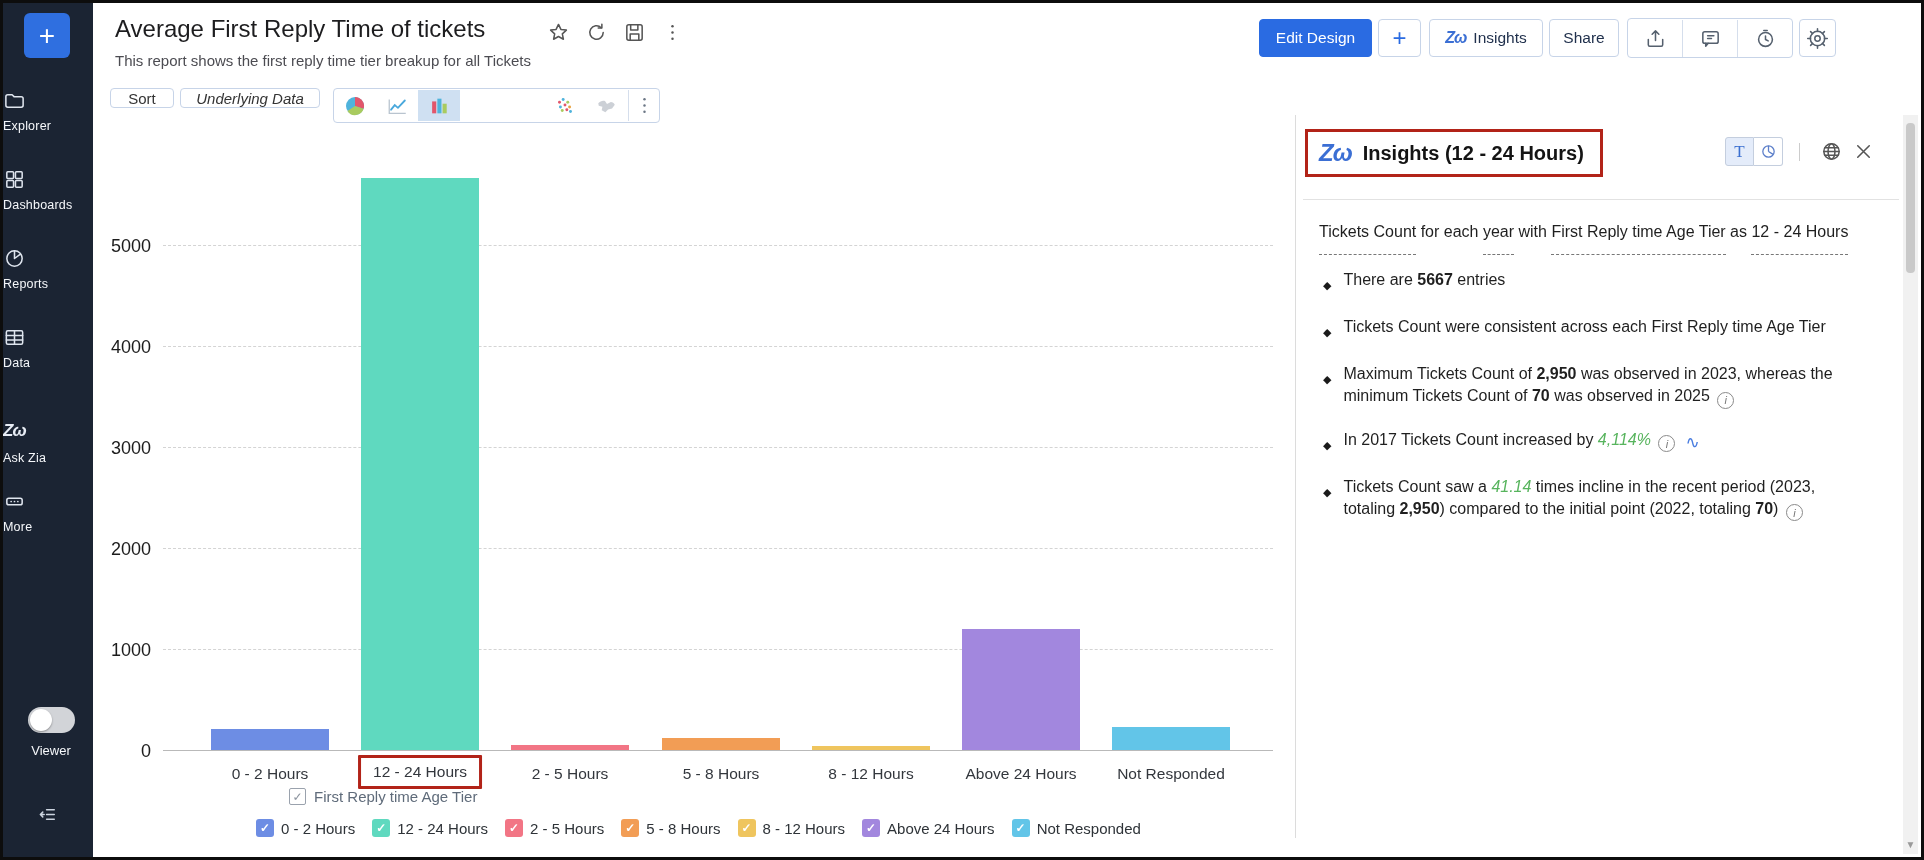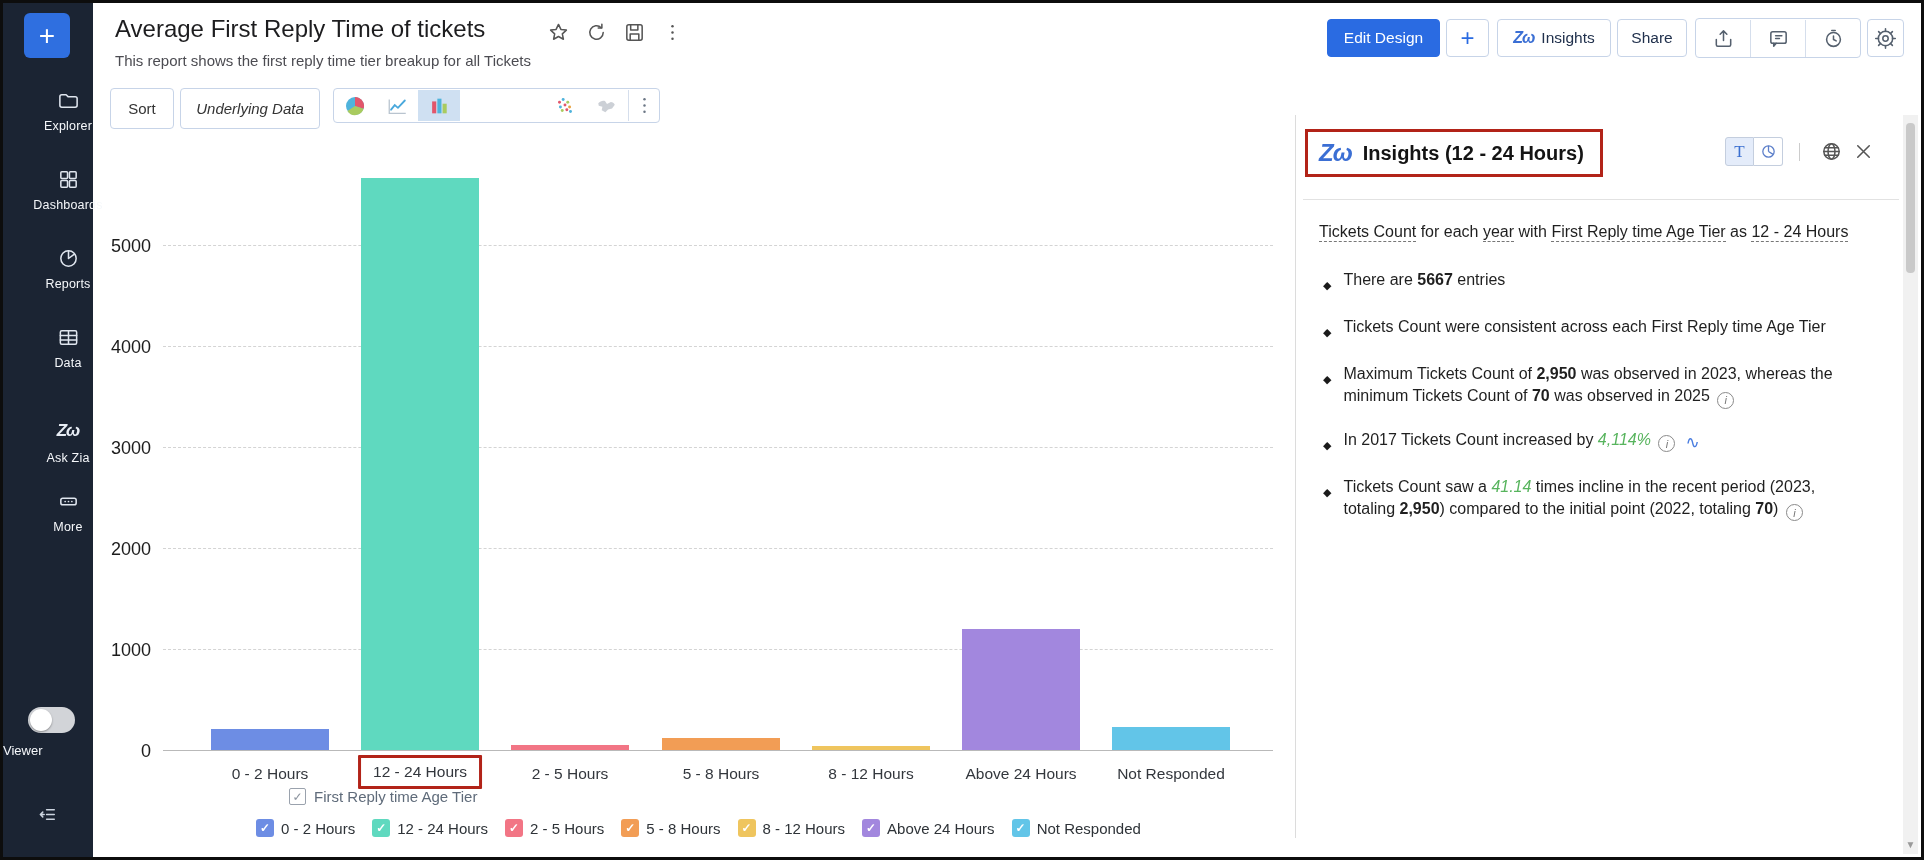--- a/index.html
+++ b/index.html
@@ -2,50 +2,50 @@
 <html><head>
 <meta charset="utf-8">
 <style>
   html,body{margin:0;padding:0;background:#fff;}
   body{width:1924px;height:860px;position:relative;font-family:"Liberation Sans",sans-serif;-webkit-font-smoothing:antialiased;}
   .window{position:absolute;inset:0;border:3px solid #0d0d0d;box-sizing:border-box;background:#fff;overflow:hidden;}
 
   
   .sidebar{position:absolute;left:0;top:0;bottom:0;width:90px;background:#1b2433;}
   .plus-btn{position:absolute;left:21px;top:10px;width:46px;height:45px;background:#2f6fe0;border-radius:6px;color:#fff;font-size:28px;display:flex;align-items:center;justify-content:center;cursor:pointer;}
-  .sb-item{position:absolute;left:0;width:90px;text-align:center;color:#e8edf5;cursor:pointer;margin-left:20px;}
+  .sb-item{position:absolute;left:0;width:90px;text-align:left;color:#e8edf5;cursor:pointer;}
   .sb-item .ic{display:block;height:26px;color:#dfe5ee;}
   .sb-item .lbl{display:block;font-size:12.5px;color:#f6f8fb;margin-top:4px;letter-spacing:.2px;}
   .zia-glyph{font-style:italic;font-weight:bold;font-size:17px;color:inherit;letter-spacing:-1px;}
   .sb-zia .zia-glyph{color:#e8edf5;}
-  .viewer-wrap{position:absolute;left:0;width:96px;top:704px;text-align:left;}
+  .viewer-wrap{position:absolute;left:0;width:96px;top:704px;text-align:center;}
   .toggle{width:47px;height:26px;border-radius:13px;background:#d2d4d8;position:relative;margin:0 auto;cursor:pointer;}
   .toggle .knob{position:absolute;left:2px;top:2px;width:22px;height:22px;border-radius:50%;background:#fff;box-shadow:0 1px 2px rgba(0,0,0,.35);}
   .viewer-wrap .lbl{display:block;font-size:13px;color:#f6f8fb;margin-top:10px;}
   .collapse{position:absolute;left:0;width:90px;top:800px;text-align:center;color:#ccd4e0;cursor:pointer;}
 
   
   .page-title{position:absolute;left:112px;top:12px;font-size:24px;font-weight:normal;color:#1d1d1f;}
   .page-sub{position:absolute;left:112px;top:49px;font-size:15px;color:#4c4c52;}
   .title-icons{position:absolute;left:543px;top:17px;display:flex;gap:14px;color:#555;}
   .title-icons .tic{width:24px;height:24px;display:flex;align-items:center;justify-content:center;cursor:pointer;font-size:20px;}
-  .hdr-actions{position:absolute;top:16px;left:1324px;height:38px;display:flex;align-items:center;}
+  .hdr-actions{position:absolute;top:16px;left:1256px;height:38px;display:flex;align-items:center;}
   .btn{height:38px;box-sizing:border-box;border:1px solid #c7d4e8;border-radius:4px;background:#fff;color:#21314d;font-size:15.5px;display:inline-flex;align-items:center;justify-content:center;cursor:pointer;padding:0 14px;}
   .btn-primary{background:#2a6be2;border-color:#2a6be2;color:#fff;width:113px;padding:0;}
   .btn-plus{width:43px;margin-left:6px;color:#2a6be2;font-size:24px;padding:0;}
   .btn-insights{width:114px;margin-left:8px;gap:7px;padding:0;}
   .btn-insights .zia-glyph{color:#3b6fd4;font-size:16px;}
   .btn-share{width:70px;margin-left:6px;padding:0;}
   .icon-group{margin-left:8px;height:38px;border:1px solid #c7d4e8;border-radius:4px;display:flex;align-items:center;}
   .icon-group .igb{width:54px;height:37px;display:flex;align-items:center;justify-content:center;color:#55606e;cursor:pointer;}
   .icon-group .igb + .igb{border-left:1px solid #d5deec;}
   .btn-gear{width:37px;margin-left:6px;color:#55606e;padding:0;}
 
   
-  .rt-btn{position:absolute;top:85px;height:41px;box-sizing:border-box;border:1px solid #c7d4e8;border-radius:4px;background:#fff;color:#333;font-size:15px;display:flex;align-items:center;justify-content:center;cursor:pointer;}
+  .rt-btn{position:absolute;top:85px;height:20px;box-sizing:border-box;border:1px solid #c7d4e8;border-radius:4px;background:#fff;color:#333;font-size:15px;display:flex;align-items:center;justify-content:center;cursor:pointer;}
   #btn-sort{left:107px;width:64px;}
   #btn-ud{left:177px;width:140px;font-style:italic;}
   .ct-group{position:absolute;left:330px;top:85px;height:33px;border:1px solid #c7d4e8;border-radius:4px;display:flex;align-items:center;background:#fff;}
   .ct-cell{width:42px;height:31px;display:flex;align-items:center;justify-content:center;cursor:pointer;}
   .ct-cell.sel{background:#cfe0f2;}
   .ct-kebab{width:30px;height:31px;border-left:1px solid #d5deec;display:flex;align-items:center;justify-content:center;color:#6b7685;}
 
   
   .gridline{position:absolute;height:0;border-top:1px dashed #d4d4d4;}
   .gridline.zero{border-top:1px solid #b9b9b9;}
@@ -71,21 +71,21 @@
   .vt-t{border-radius:3px 0 0 3px;background:#e4ecfa;color:#3a6fd0;font-family:"Liberation Serif",serif;font-size:17px;}
   .vt-pie{border-radius:0 3px 3px 0;border-left:none;color:#5b7ec9;}
   .ins-tools .sep{width:1px;height:18px;background:#ccc;margin:0 12px 0 16px;}
   .ins-tools .gbtn{width:26px;height:26px;display:flex;align-items:center;justify-content:center;color:#555;cursor:pointer;margin-left:6px;}
   .ins-hdr-div{position:absolute;left:1300px;top:196px;width:596px;height:1px;background:#e2e2e2;}
   .ins-content{position:absolute;left:1316px;top:218px;width:545px;font-size:16px;color:#1f1f1f;line-height:22px;}
   .ins-para{margin-bottom:26px;}
   .ins-heading{font-weight:bold;margin-bottom:18px;font-size:16px;color:#141414;}
   .bullet{display:flex;margin-bottom:20px;}
   .bullet .dia{font-size:11px;color:#1a1a1a;margin:5px 12px 0 4px;flex:none;}
-  .seg-u{border-bottom:1.5px dashed #777;padding-bottom:1px;}
+  .seg-u{border-bottom:1.5px dashed #777;padding-bottom:14px;}
   .seg-b{font-weight:bold;}
   .seg-g{color:#57b45d;font-style:italic;}
   .icon-info{display:inline-flex;width:17px;height:17px;box-sizing:border-box;border:1.3px solid #8a8a8a;border-radius:50%;align-items:center;justify-content:center;font-size:11px;color:#777;vertical-align:-3px;margin-left:3px;font-style:italic;cursor:pointer;}
   .icon-trend{display:inline-flex;color:#4a7de0;font-size:17px;vertical-align:-3px;margin-left:10px;cursor:pointer;}
 
   
   .vscroll{position:absolute;right:3px;top:112px;bottom:3px;width:15px;background:#f1f1f1;}
   .vthumb{position:absolute;left:3px;top:8px;width:9px;height:150px;background:#c9c9c9;border-radius:4px;cursor:pointer;}
   .varrow{position:absolute;left:0;bottom:4px;width:15px;text-align:center;color:#9a9a9a;font-size:10px;cursor:pointer;}
 </style>

